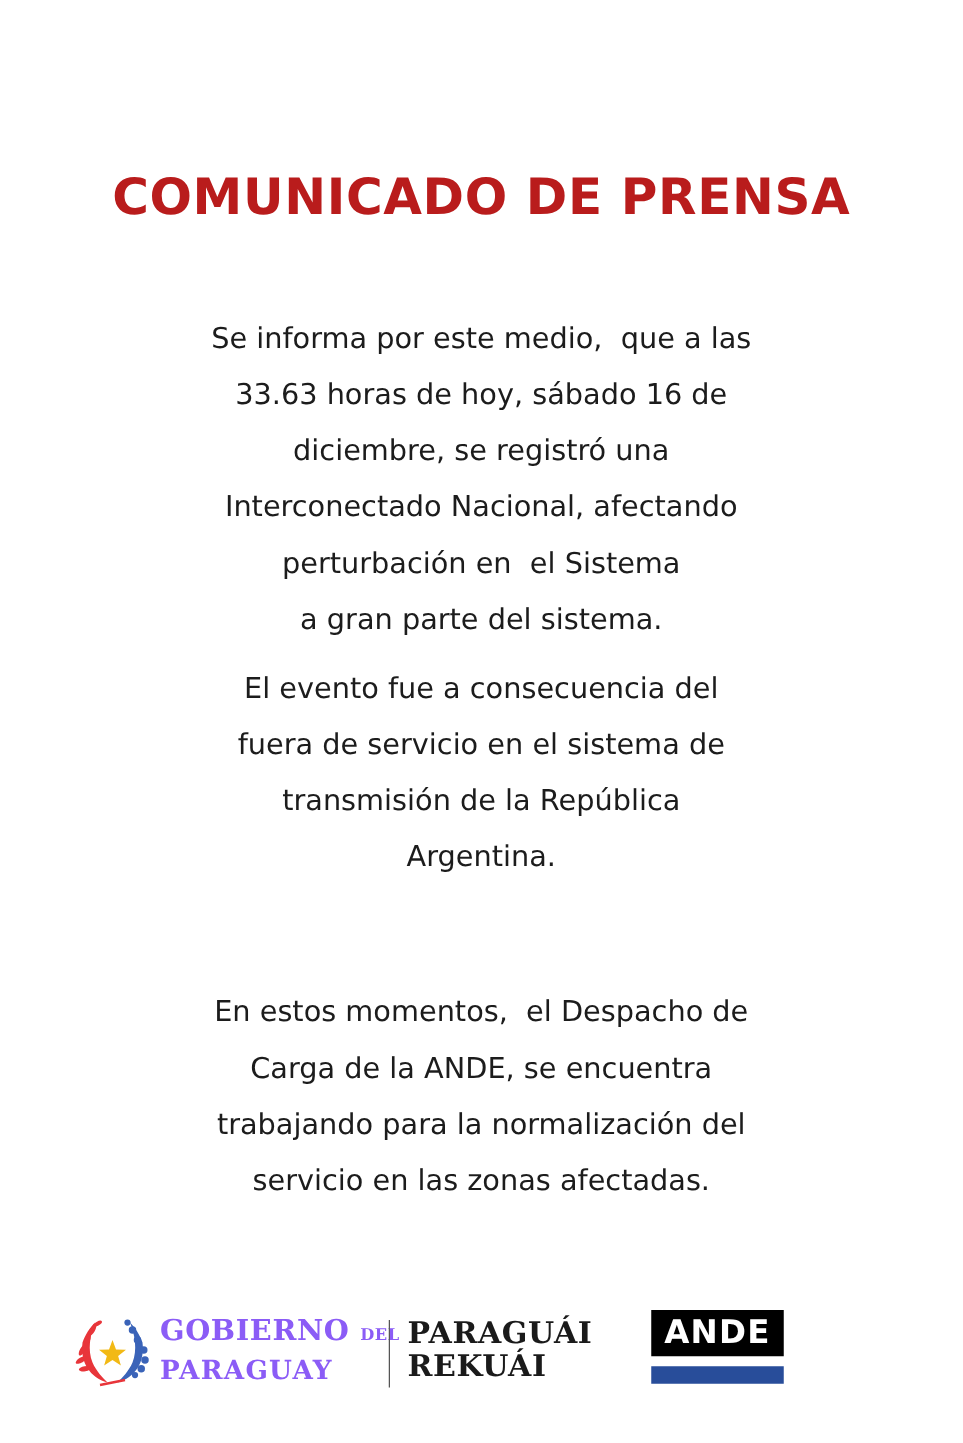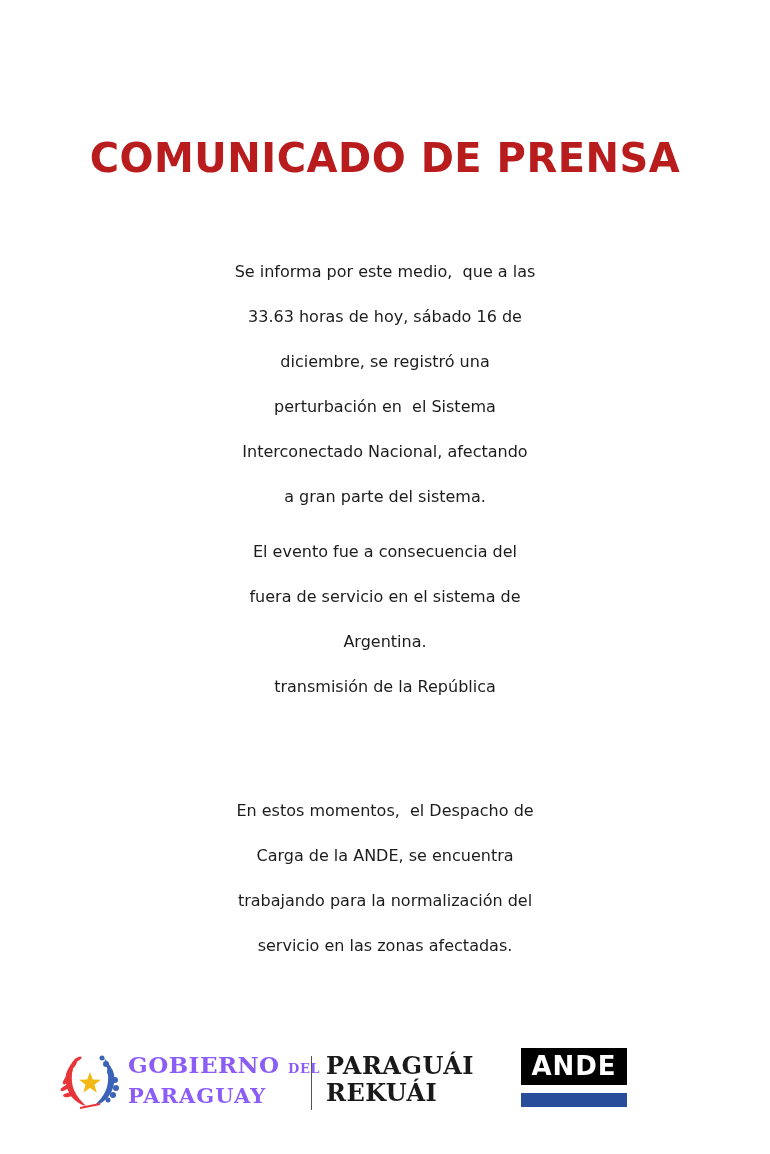--- a/index.html
+++ b/index.html
@@ -27,21 +27,21 @@
       letter-spacing: 0.5px;
       color: #b91c1c;
       line-height: 56px;
     }
     .body-text {
       position: absolute;
       left: 0;
       width: 770px;
       text-align: center;
       font-family: "DejaVu Sans", sans-serif;
-      font-size: 16px;
+      font-size: 23px;
       line-height: 45px;
       color: #1c1c1c;
     }
     .body-text .line {
       display: block;
       white-space: pre;
     }
     #p1 { top: 249px; }
     #p2 { top: 529px; }
     #p3 { top: 788px; }
@@ -141,30 +141,30 @@
   </style>
 </head>
 <body>
 
 <div class="title">COMUNICADO DE PRENSA</div>
 
 <div class="body-text" id="p1">
   <span class="line">Se informa por este medio,  que a las</span>
   <span class="line">33.63 horas de hoy, sábado 16 de</span>
   <span class="line">diciembre, se registró una</span>
+  <span class="line">Interconectado Nacional, afectando</span>
   <span class="line">perturbación en  el Sistema</span>
-  <span class="line">Interconectado Nacional, afectando</span>
   <span class="line">a gran parte del sistema.</span>
 </div>
 
 <div class="body-text" id="p2">
   <span class="line">El evento fue a consecuencia del</span>
   <span class="line">fuera de servicio en el sistema de</span>
+  <span class="line">transmisión de la República</span>
   <span class="line">Argentina.</span>
-  <span class="line">transmisión de la República</span>
 </div>
 
 <div class="body-text" id="p3">
   <span class="line">En estos momentos,  el Despacho de</span>
   <span class="line">Carga de la ANDE, se encuentra</span>
   <span class="line">trabajando para la normalización del</span>
   <span class="line">servicio en las zonas afectadas.</span>
 </div>
 
 <div class="footer">

